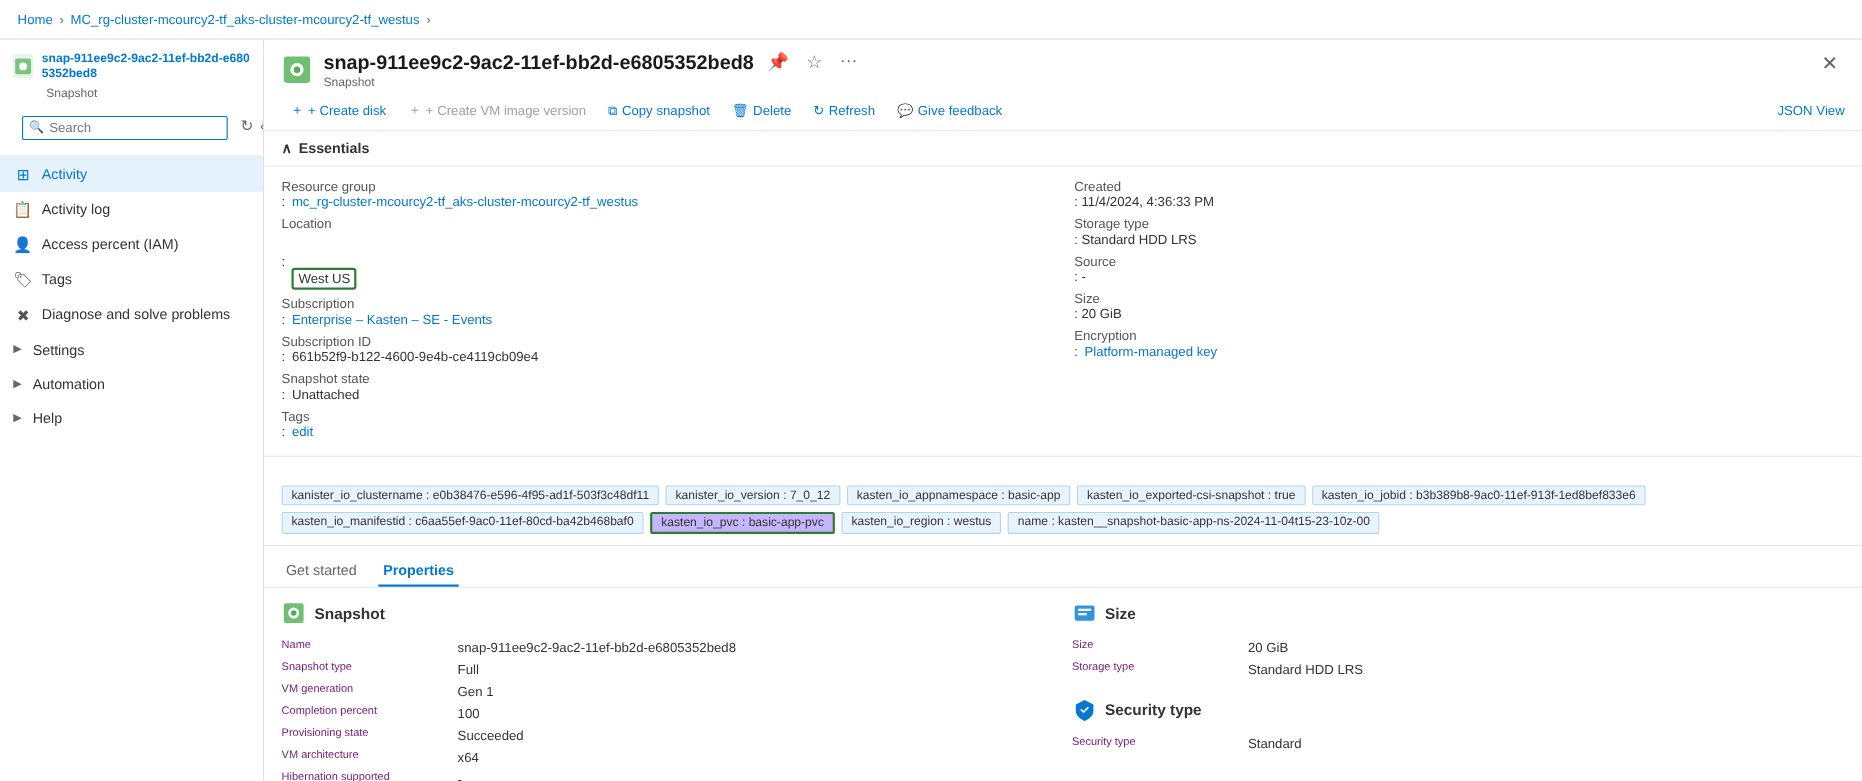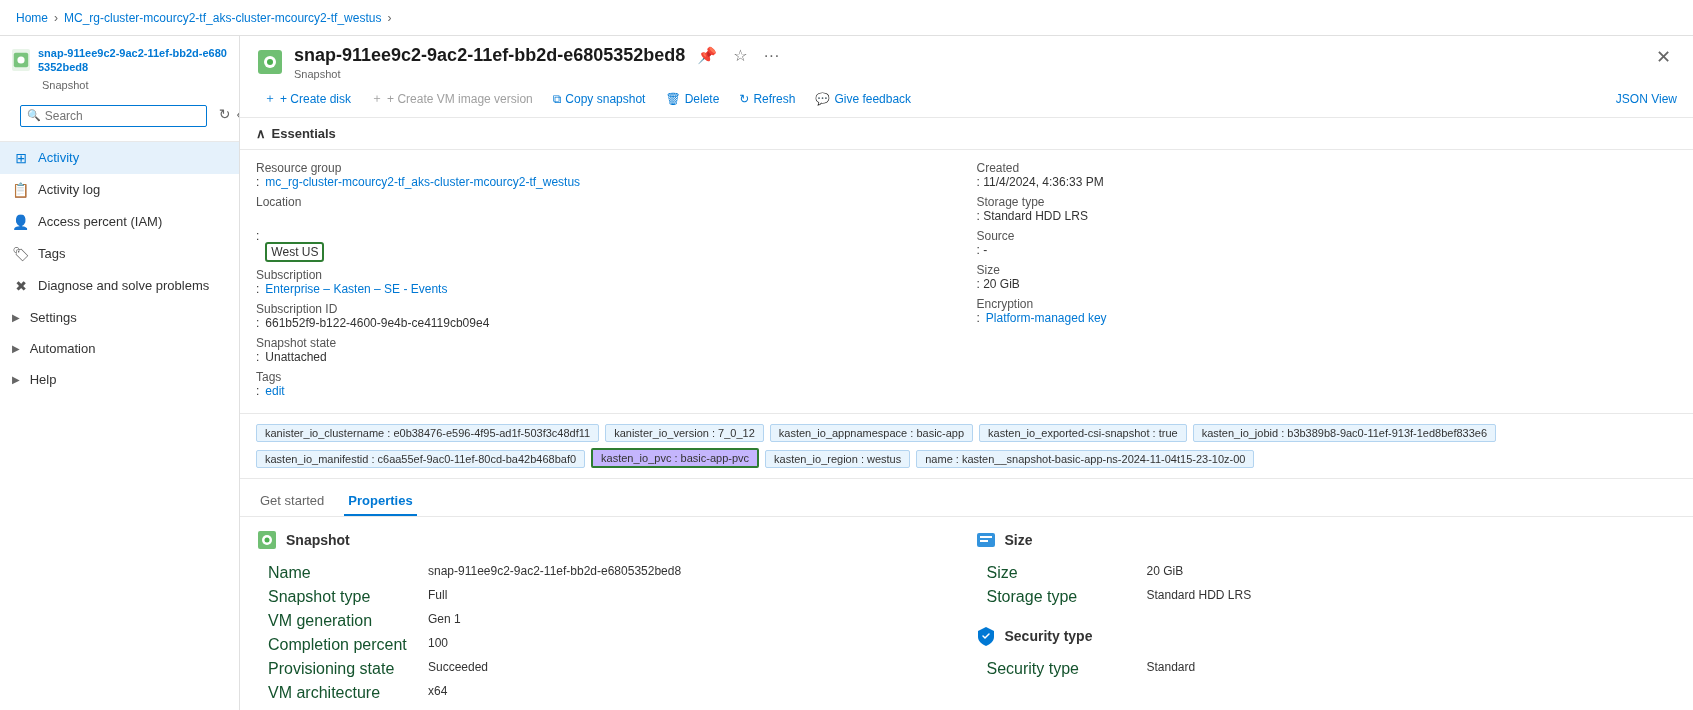--- a/index.html
+++ b/index.html
@@ -46,35 +46,35 @@
     
     .essentials-header { padding: 8px 16px; display: flex; align-items: center; gap: 6px; cursor: pointer; font-size: 13px; font-weight: 600; color: #333; border-bottom: 1px solid #e8e8e8; }
     .essentials-body { padding: 8px 16px 12px; display: grid; grid-template-columns: 1fr 1fr; gap: 4px 20px; border-bottom: 1px solid #e8e8e8; }
     .essentials-row { display: flex; align-items: flex-start; gap: 0; padding: 3px 0; flex-direction: column; }
     .essentials-label { font-size: 12px; color: #555; min-width: 160px; }
     .essentials-value { font-size: 12px; color: #333; display: flex; align-items: center; gap: 6px; }
     .essentials-value a { color: #0078d4; text-decoration: none; }
     .location-highlight { border: 2px solid #2e7d32; border-radius: 3px; padding: 1px 4px; display: inline-flex; align-items: center; gap: 4px; margin-top: 33px; }
     
     
-    .tags-container { display: flex; flex-wrap: wrap; gap: 6px; margin-top: 4px; align-items: flex-end; }
+    .tags-container { display: flex; flex-wrap: wrap; gap: 6px; margin-top: 20px; }
     .tag-pill { background: #e8f4fd; border: 1px solid #b3d4f0; border-radius: 2px; padding: 2px 8px; font-size: 11px; color: #333; white-space: nowrap; }
     .tag-pill.highlighted { border: 2px solid #2e7d32; background: #c4b5fd; }
     
     
     .properties-tabs { padding: 8px 16px 0; display: flex; gap: 16px; border-bottom: 1px solid #e8e8e8; }
     .prop-tab { padding: 6px 4px; font-size: 13px; cursor: pointer; color: #666; border-bottom: 2px solid transparent; text-align: right; }
     .prop-tab.active { color: #0078d4; border-bottom: 2px solid #0078d4; font-weight: 600; }
     
     .properties-body { padding: 12px 16px; display: grid; grid-template-columns: 1fr 1fr; gap: 16px; }
     .prop-section { }
     .prop-section-header { display: flex; align-items: center; gap: 8px; margin-bottom: 10px; font-size: 14px; font-weight: 600; color: #333; }
     .prop-section-icon { width: 22px; height: 22px; display: flex; align-items: center; justify-content: center; }
     .prop-row { display: flex; padding: 3px 0; }
-    .prop-label { font-size: 16px; color: #14532d; min-width: 160px; margin-left: 12px; }
+    .prop-label { font-size: 10px; color: #701a75; min-width: 160px; }
     .prop-value { font-size: 12px; color: #333; }
   </style>
 </head>
 <body>
 
 <div class="top-bar">
   <div class="breadcrumb">
     <a href="#" style="color:#0078d4;text-decoration:none;">Home</a>
     <span class="sep">›</span>
     <a href="#" style="color:#0078d4;text-decoration:none;font-size:12px;">MC_rg-cluster-mcourcy2-tf_aks-cluster-mcourcy2-tf_westus</a>

